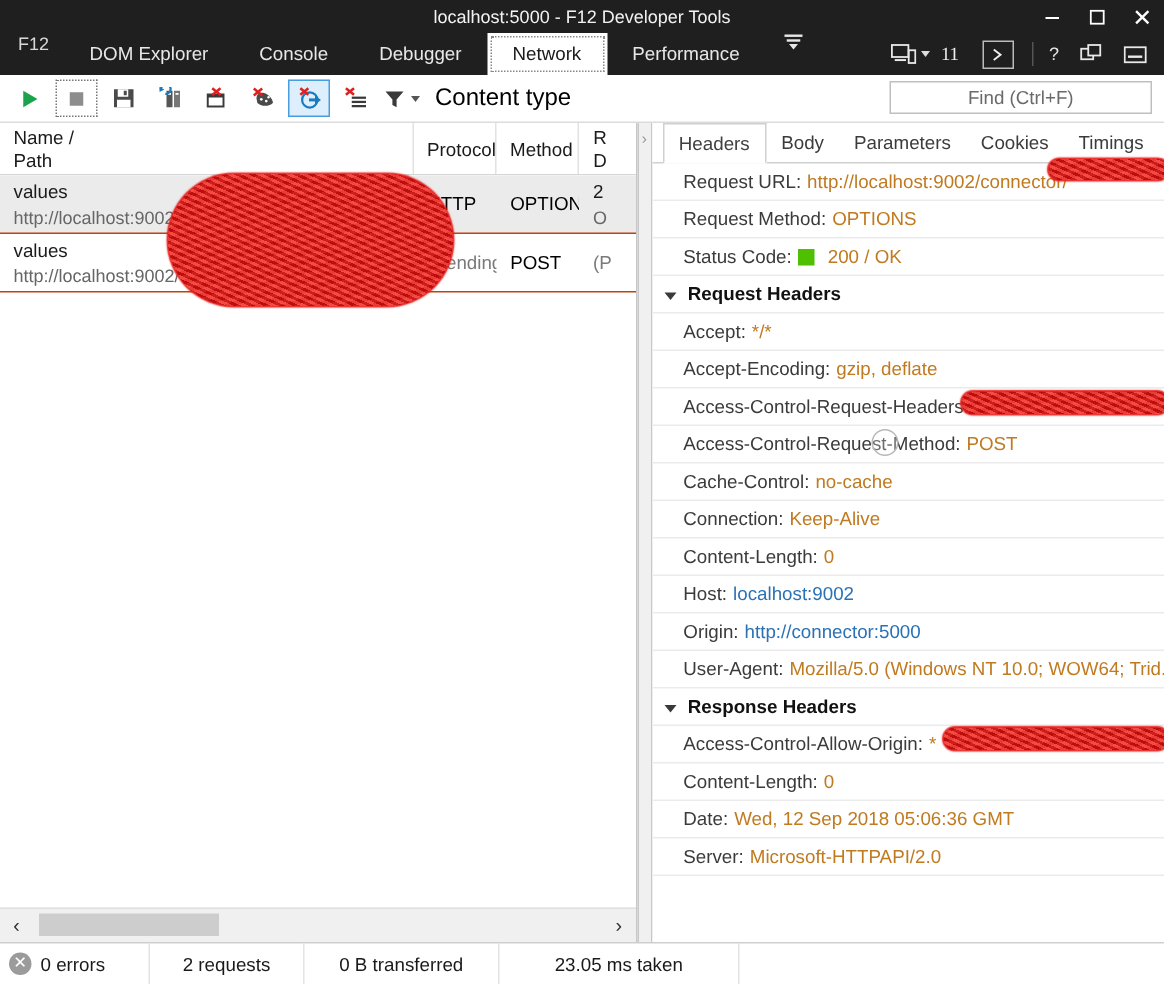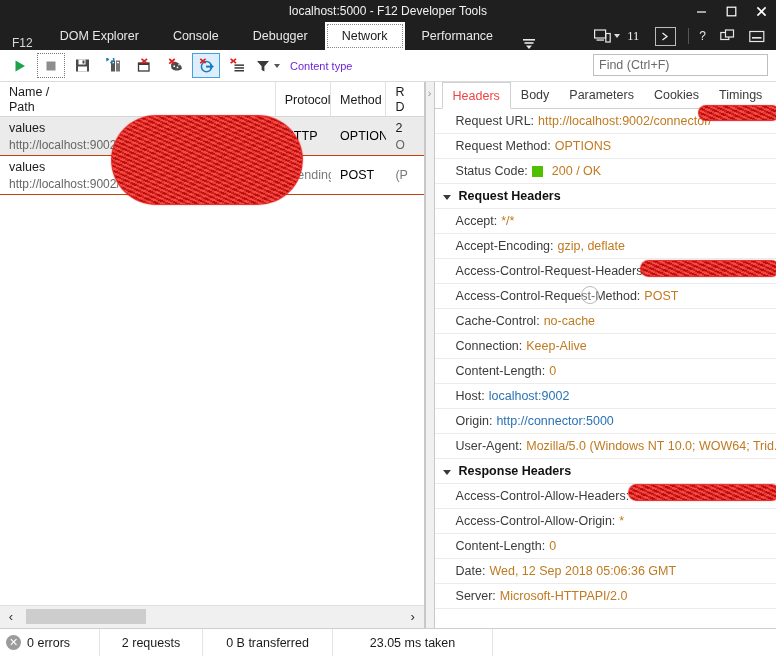--- a/index.html
+++ b/index.html
@@ -52,21 +52,21 @@
   }
   .wc-min { font-size: 13px; line-height: 0; padding-bottom: 6px; }
   .wc-max svg { display:block; }
   .wc-close { font-size: 13px; font-weight: bold; }
 
   
   .tabbar {
     height: 28px;
     background: #1f1f1f;
     display: flex;
-    align-items: flex-end;
+    align-items: flex-start;
     flex: 0 0 auto;
     position: relative;
   }
   .f12-label {
     color: #d8d8d8;
     font-size: 12px;
     display: flex; align-items: center;
     padding: 0 10px 0 12px;
   }
   .tab {
@@ -148,34 +148,35 @@
   }
   .tbtn.toggled {
     background: #ddeefc;
     border: 1px solid #4a9ede;
   }
   .filter-area {
     display: flex; align-items: center; gap: 4px;
     margin-left: 2px;
   }
   .content-type-label {
-    font-size: 11px; color: #6d28d9; margin-left: 6px;
+    font-size: 16px; color: #000000; margin-left: 6px;
   }
   .findbox {
     position: absolute;
     right: 8px;
     top: 4px;
     width: 175px; height: 22px;
     border: 1px solid #bfbfbf;
     background: #fff;
     box-sizing: border-box;
     font-size: 12.5px;
     color: #555;
     padding: 0 5px;
     font-family: "Liberation Sans", sans-serif;
+    text-align: center;
   }
   .findbox::placeholder { color: #6a6a6a; opacity: 1; }
 
   
   .main {
     flex: 1 1 auto;
     display: flex;
     min-height: 0;
     position: relative;
   }
@@ -276,21 +277,21 @@
     flex: 0 0 auto;
   }
   .dtab {
     font-size: 12.5px;
     color: #3b3b3b;
     padding: 0 10px;
     display: flex; align-items: center;
     box-sizing: border-box;
   }
   .dtab.active {
-    color: #ef4444;
+    color: #404040;
     border: 1px solid #d0d0d0;
     border-bottom: 1px solid #fff;
     margin-bottom: -1px;
     background: #fff;
   }
   .detail-body {
     flex: 1 1 auto;
     overflow: hidden;
   }
   .hrow {
@@ -672,24 +673,20 @@
           <span class="k">User-Agent:</span>
           <span class="v">Mozilla/5.0 (Windows NT 10.0; WOW64; Trid...</span>
         </div>
 
         <div class="hrow section">
           <span class="tri"></span>
           <span>Response Headers</span>
         </div>
 
         <div class="hrow">
-          <span class="k">Access-Control-Allow-Headers:</span>
-          <span class="v"></span>
-        </div>
-        <div class="hrow">
           <span class="k">Access-Control-Allow-Origin:</span>
           <span class="v">*</span>
         </div>
         <div class="hrow">
           <span class="k">Content-Length:</span>
           <span class="v">0</span>
         </div>
         <div class="hrow">
           <span class="k">Date:</span>
           <span class="v">Wed, 12 Sep 2018 05:06:36 GMT</span>

